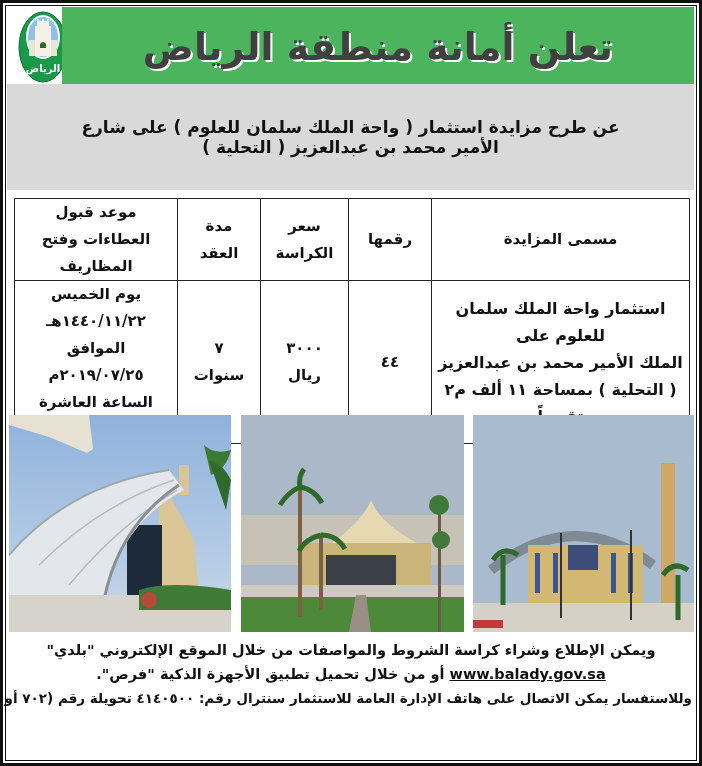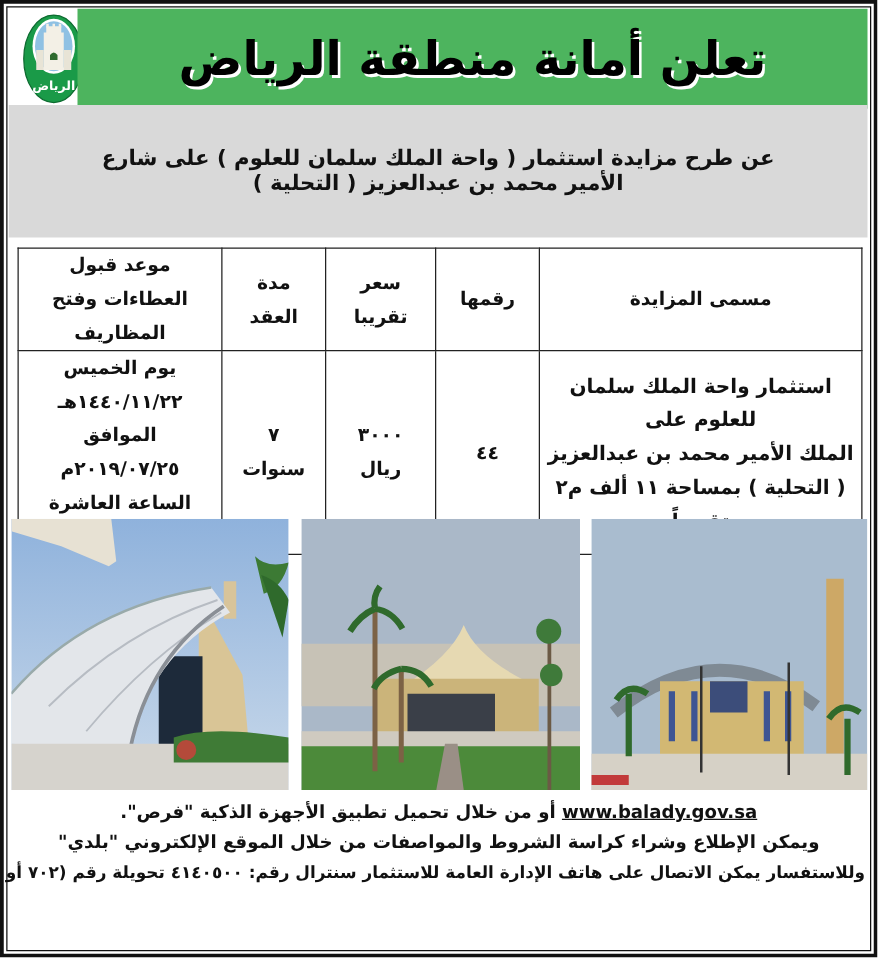--- a/index.html
+++ b/index.html
@@ -1,21 +1,21 @@
 <!DOCTYPE html>
 <html><head>
 <meta charset="utf-8">
 <style>
   html,body{margin:0;padding:0;background:#fff;}
   body{width:702px;height:766px;position:relative;overflow:hidden;font-family:"DejaVu Sans",sans-serif;color:#111;}
   .frame-outer{position:absolute;left:0;top:0;width:702px;height:766px;box-sizing:border-box;border:3px solid #111;}
   .frame-inner{position:absolute;left:5px;top:5px;right:5px;bottom:5px;border:1.5px solid #111;}
   .logo-box{position:absolute;left:7px;top:7px;width:72px;height:80px;background:#fff;display:flex;align-items:center;justify-content:center;}
   .header{position:absolute;left:62px;top:7px;width:632px;height:80px;background:#4db45e;display:flex;align-items:center;justify-content:center;}
-  .header-title{font-family:"DejaVu Sans",sans-serif;font-weight:bold;font-size:38px;color:#000000;text-shadow:2px 2px 0 #fff;direction:rtl;letter-spacing:0;}
+  .header-title{font-family:"DejaVu Sans",sans-serif;font-weight:bold;font-size:38px;color:#404040;text-shadow:2px 2px 0 #fff;direction:rtl;letter-spacing:0;}
   .sub-band{position:absolute;left:7px;top:84px;width:687px;height:106px;background:#d9d9d9;display:flex;flex-direction:column;align-items:center;justify-content:center;}
   .sub-line{font-weight:bold;font-size:17px;direction:rtl;color:#111;}
   table.auction{position:absolute;left:14px;top:198px;width:676px;height:206px;border-collapse:collapse;direction:rtl;background:#fff;}
   table.auction td, table.auction th{border:1.5px solid #222;text-align:center;vertical-align:middle;font-weight:bold;font-size:15px;line-height:27px;padding:0 6px;}
   table.auction th{height:68px;}
   .photos{position:absolute;left:9px;top:415px;width:685px;height:217px;}
   .photo{position:absolute;top:0;height:217px;overflow:hidden;}
   .photo svg{display:block;}
   .footer{position:absolute;left:10px;top:638px;width:682px;direction:rtl;text-align:center;}
   .f-line{font-weight:bold;font-size:14.5px;line-height:24px;white-space:nowrap;}
@@ -51,21 +51,21 @@
 <div class="sub-band">
   <div class="sub-line">عن طرح مزايدة استثمار ( واحة الملك سلمان للعلوم ) على شارع</div>
   <div class="sub-line">الأمير محمد بن عبدالعزيز ( التحلية )</div>
 </div>
 
 <table class="auction">
   <tbody>
       <tr>
     <th style="width:245px"><span>مسمى المزايدة</span></th>
     <th style="width:70px"><span>رقمها</span></th>
-    <th style="width:75px"><span>سعر</span><br><span>تقريبا</span></th>
+    <th style="width:75px"><span>سعر</span><br><span>الكراسة</span></th>
     <th style="width:70px"><span>مدة</span><br><span>العقد</span></th>
     <th><span>موعد قبول العطاءات وفتح</span><br><span>المظاريف</span></th>
   </tr>
   <tr>
     <td style="font-size:16px;">
       <span>استثمار واحة الملك سلمان للعلوم على</span><br>
       <span>الملك الأمير محمد بن عبدالعزيز</span><br>
       <span>( التحلية ) بمساحة ١١ ألف م٢</span><br>
       <span>تقريباً</span>
     </td>
@@ -140,18 +140,18 @@
       <rect x="87" y="118" width="2" height="85" fill="#333"></rect>
       <rect x="157" y="115" width="2" height="90" fill="#333"></rect>
       <path d="M20 145 q10 -15 25 -5 M30 140 v50" stroke="#2f6a2c" stroke-width="5" fill="none"></path>
       <path d="M190 160 q10 -15 25 -5 M205 160 v45" stroke="#2f6a2c" stroke-width="5" fill="none"></path>
       <rect x="0" y="205" width="30" height="8" fill="#c23a3a"></rect>
     </svg>
   </div>
 </div>
 
 <div class="footer">
+  <div class="f-line">ويمكن الإطلاع وشراء كراسة الشروط والمواصفات من خلال الموقع الإلكتروني "بلدي"</div>
   <div class="f-line">
     <span class="f-link">www.balady.gov.sa</span><span> أو من خلال تحميل تطبيق الأجهزة الذكية "فرص".</span>
   </div>
-  <div class="f-line">ويمكن الإطلاع وشراء كراسة الشروط والمواصفات من خلال الموقع الإلكتروني "بلدي"</div>
   <div class="f-line" style="font-size:13.5px;">وللاستفسار يمكن الاتصال على هاتف الإدارة العامة للاستثمار سنترال رقم: ٤١٤٠٥٠٠ تحويلة رقم (٧٠٢ أو ٥٥٤)</div>
 </div>
 
 </body></html>

